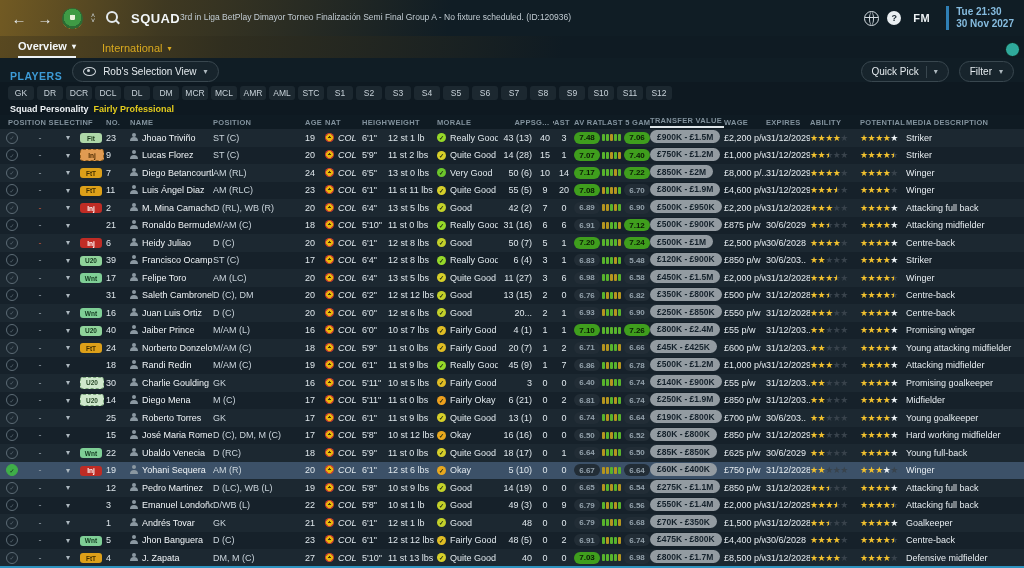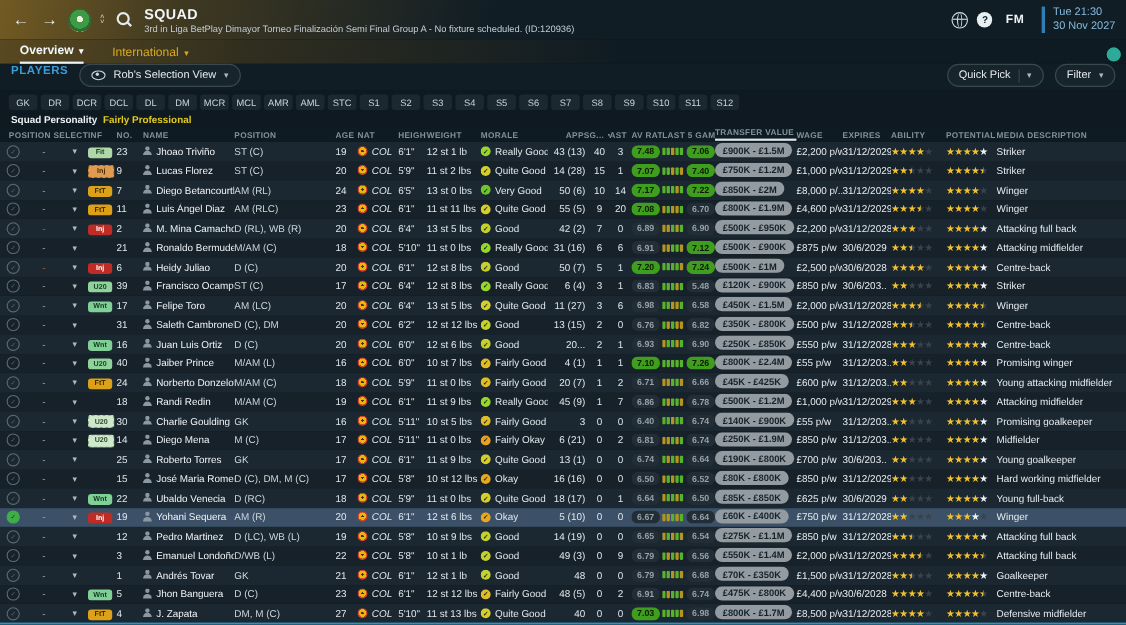--- a/index.html
+++ b/index.html
@@ -9,45 +9,45 @@
   
   .topbar{height:36px;display:flex;align-items:center;gap:8px;padding:0 10px;
     background:linear-gradient(100deg,rgba(166,123,34,.65) 0%,rgba(128,95,28,.42) 16%,rgba(16,28,36,0) 44%),#101d25;}
   .navarrow{color:#e8eef2;font-size:15px;width:18px;text-align:center;cursor:pointer;}
   .crest{width:21px;height:21px;border-radius:50%;
     background:radial-gradient(circle at 50% 45%,#eaf2de 0 18%,#3f9a45 19% 55%,#2c6b33 56% 72%,#e7cf3a 73% 100%);}
   .clubswitch{display:flex;flex-direction:column;line-height:5px;font-size:7px;color:#cfd8dd;cursor:pointer;}
   .searchwrap{width:16px;height:16px;position:relative;margin:0 2px;}
   .searchwrap .lens{width:8px;height:8px;border:2px solid #e4eaee;border-radius:50%;position:absolute;top:1px;left:1px;}
   .searchwrap .handle{width:5px;height:2px;background:#e4eaee;position:absolute;left:10px;top:11px;transform:rotate(45deg);}
-  .titleblock{display:flex;flex-direction:column;justify-content:flex-end;}
+  .titleblock{display:flex;flex-direction:row;justify-content:flex-end;}
   .title{font-size:13px;font-weight:bold;color:#f2f6f8;letter-spacing:.4px;}
   .subtitle{font-size:8.5px;color:#c2ccd3;margin-top:1px;}
   .topspacer{flex:1;}
   .globe{width:13px;height:13px;border:1px solid #d6dde2;border-radius:50%;position:relative;}
   .globe:before{content:"";position:absolute;left:0;right:0;top:5px;border-top:1px solid #d6dde2;}
   .globe:after{content:"";position:absolute;left:4px;top:0;bottom:0;width:3px;border-left:1px solid #d6dde2;border-right:1px solid #d6dde2;border-radius:50%;}
   .helpicon{width:14px;height:14px;border-radius:50%;background:#e9eef1;color:#15222b;
     font-size:9px;font-weight:bold;display:flex;align-items:center;justify-content:center;}
   .fmlogo{font-size:11px;font-weight:bold;color:#eef3f5;letter-spacing:.5px;margin:0 4px;}
   .clock{border-left:3px solid #2f7fb5;padding-left:7px;margin-left:4px;display:flex;flex-direction:column;justify-content:center;}
-  .clock div{font-size:10px;font-weight:normal;color:#86bcdf;line-height:12px;}
+  .clock div{font-size:10px;font-weight:bold;color:#86bcdf;line-height:12px;}
   .inboxbtn{margin-left:10px;background:#7d1fa8;border-radius:3px;height:25px;min-width:104px;display:flex;
     align-items:center;justify-content:center;gap:7px;color:#fff;font-size:10.5px;font-weight:bold;letter-spacing:.5px;cursor:pointer;}
   .inboxbtn .circ{width:11px;height:11px;border:1px solid #fff;border-radius:50%;font-size:7px;display:flex;align-items:center;justify-content:center;}
   .bubble{position:absolute;right:4px;top:42px;width:13px;height:13px;border-radius:50%;background:#2fa99b;border:1px solid #0c1a16;}
   
   .tabrow{height:22px;display:flex;align-items:flex-end;gap:26px;padding:0 18px;
     background:linear-gradient(100deg,rgba(150,110,30,.55) 0%,rgba(110,82,24,.35) 22%,rgba(14,24,31,0) 55%),#0f1b23;}
   .tab{font-size:11px;padding-bottom:4px;display:flex;gap:5px;align-items:center;cursor:pointer;text-align:right;}
   .tab .chv{font-size:8px;}
   .tab.active{color:#f4f7f9;font-weight:bold;border-bottom:2px solid #eef3f6;}
   .tab.alt{color:#d9a91f;}
   
-  .toolbar{height:24px;display:flex;align-items:flex-start;gap:10px;padding:0 10px;background:#101d25;}
+  .toolbar{height:24px;display:flex;align-items:flex-end;gap:10px;padding:0 10px;background:#101d25;}
   .playerslabel{color:#3d9bd6;font-size:10.5px;font-weight:bold;letter-spacing:.5px;}
   .pill{display:flex;align-items:center;gap:7px;border:1px solid #39474f;background:#17242c;border-radius:12px;
     height:19px;padding:0 10px;font-size:10px;color:#e4eaee;cursor:pointer;}
   .pill .chv{font-size:8px;color:#aeb9c0;}
   .pill .divider{width:1px;height:12px;background:#39474f;}
   .eye{width:11px;height:7px;border:1px solid #cfd6db;border-radius:50%;position:relative;}
   .eye:after{content:"";position:absolute;width:3px;height:3px;background:#cfd6db;border-radius:50%;left:3px;top:1px;}
   
   .slotrow{height:21px;display:flex;align-items:center;gap:3px;padding:0 8px;background:#0e1921;}
   .slot{background:#1c2830;border-radius:3px;color:#c9d3da;font-size:8.5px;padding:2px 0;min-width:26px;

